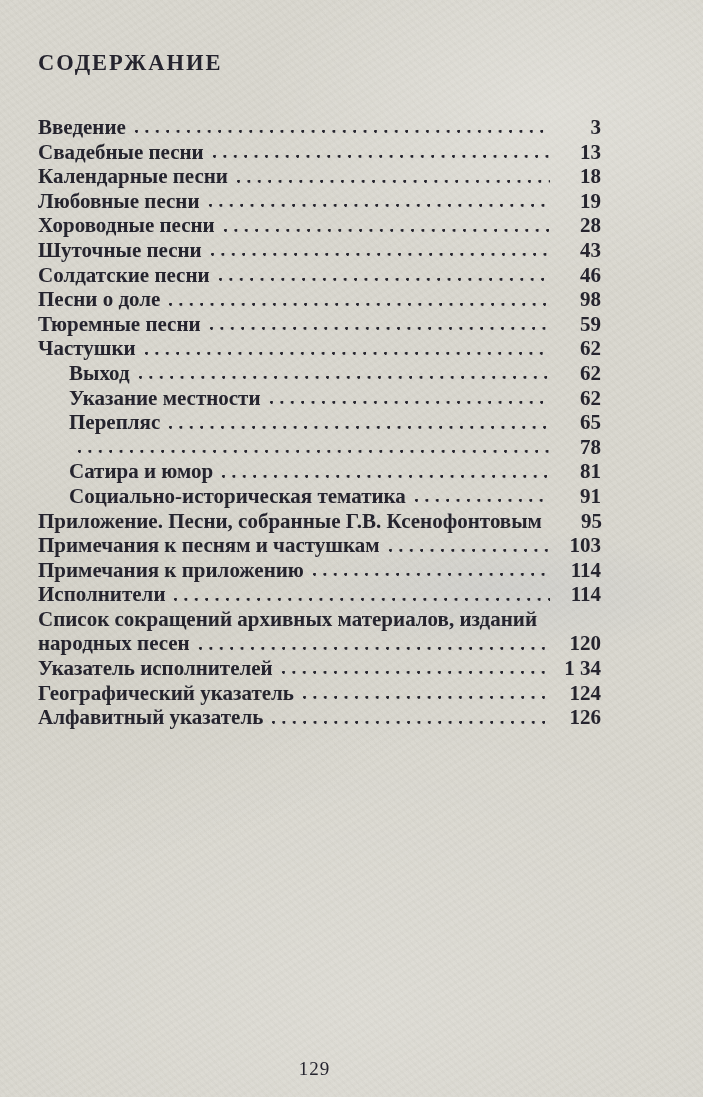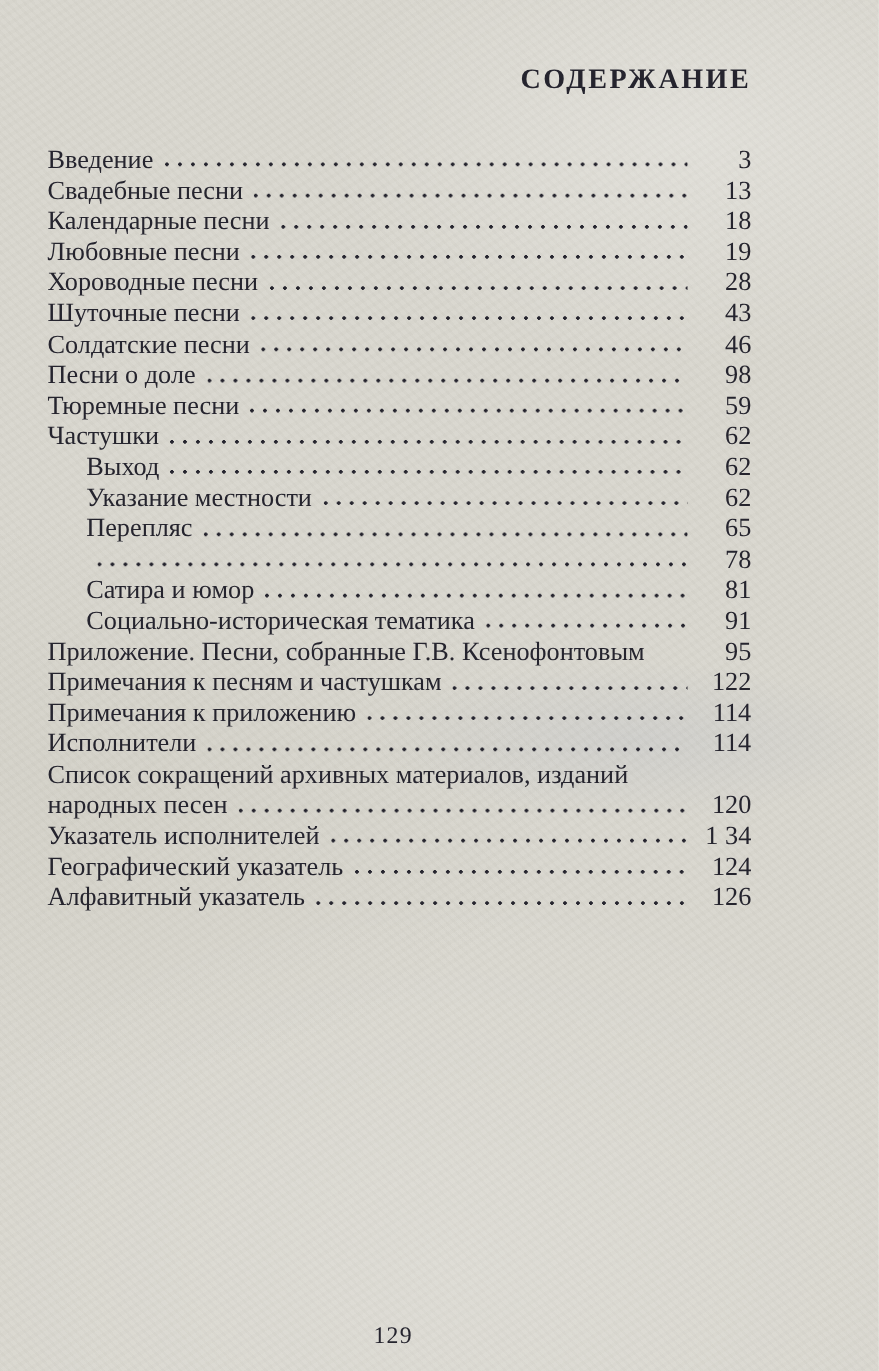--- a/index.html
+++ b/index.html
@@ -25,34 +25,35 @@
       repeating-linear-gradient(47deg, rgba(118,116,102,0.028) 0 2px, rgba(255,255,255,0.022) 2px 5px),
       repeating-linear-gradient(-31deg, rgba(118,116,102,0.02) 0 3px, rgba(255,255,255,0.018) 3px 7px);
   }
   .title {
     position: absolute;
     left: 38px; top: 50px; width: 563px;
     margin: 0;
     font-size: 22.5px;
     font-weight: bold;
     letter-spacing: 2px;
-    text-align: right;
+    text-align: left;
     color: var(--ink);
   }
   .toc {
     position: absolute;
     left: 38px; top: 115px; width: 563px;
     font-size: 21px;
   }
   .toc-row {
     display: flex;
     align-items: flex-end;
     height: 24.6px;
     line-height: 24.6px;
     white-space: nowrap;
+    font-weight: bold;
   }
   .toc-row.indent { padding-left: 31px; }
   .toc-label { flex: 0 0 auto; }
   .dot-leader {
     flex: 1 1 auto;
     height: 24.6px;
     margin: 0 5px 0 9px;
     background-image: radial-gradient(circle at 1.5px 1.5px, var(--ink) 1.35px, rgba(0,0,0,0) 1.6px);
     background-size: 10.4px 3.2px;
     background-repeat: repeat-x;
@@ -159,21 +160,21 @@
         <span class="toc-page">91</span>
       </div>
       <div class="toc-row">
         <span class="toc-label">Приложение. Песни, собранные Г.В. Ксенофонтовым</span>
         <span class="dot-leader off"></span>
         <span class="toc-page">95</span>
       </div>
       <div class="toc-row">
         <span class="toc-label">Примечания к песням и частушкам</span>
         <span class="dot-leader"></span>
-        <span class="toc-page">122</span>
+        <span class="toc-page">103</span>
       </div>
       <div class="toc-row">
         <span class="toc-label">Примечания к приложению</span>
         <span class="dot-leader"></span>
         <span class="toc-page">114</span>
       </div>
       <div class="toc-row">
         <span class="toc-label">Исполнители</span>
         <span class="dot-leader"></span>
         <span class="toc-page">114</span>

